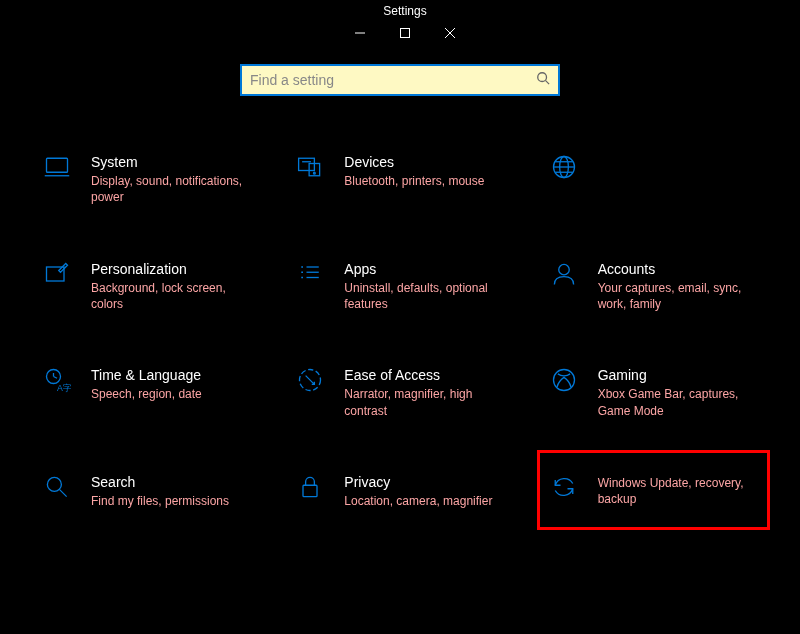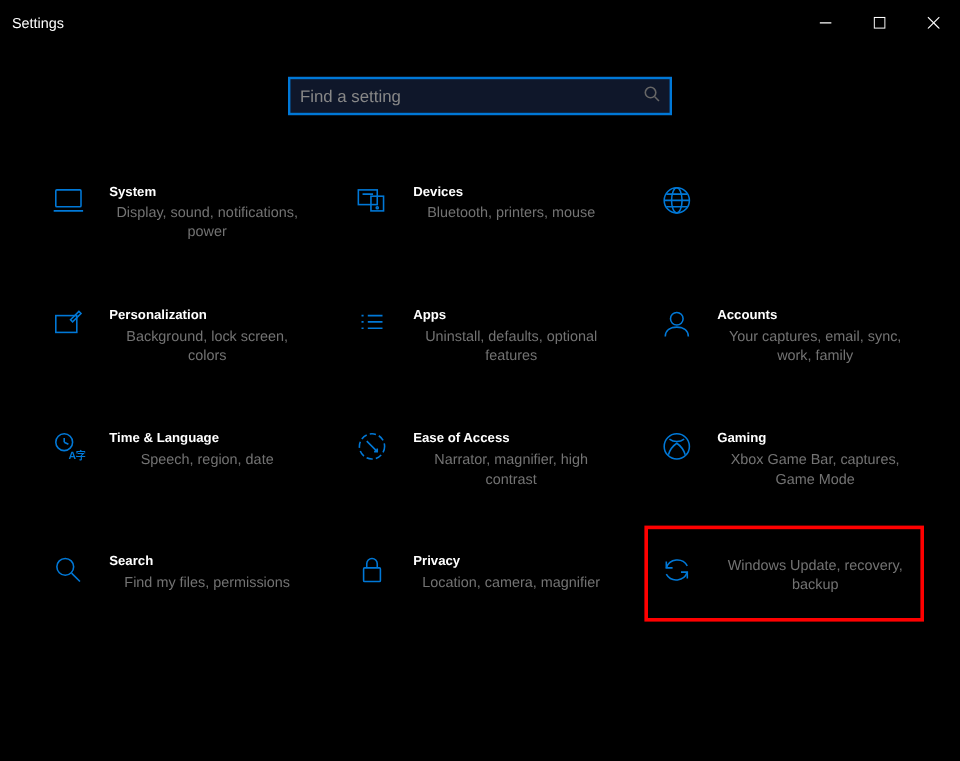--- a/index.html
+++ b/index.html
@@ -1,37 +1,37 @@
 <!DOCTYPE html>
 <html><head>
 <meta charset="utf-8">
 <style>
   * { box-sizing: border-box; margin: 0; padding: 0; }
   html, body { width: 800px; height: 634px; overflow: hidden; background: #000; font-family: "Segoe UI", Arial, sans-serif; color: #fff; }
   .taskbar-fragments { height: 4px; background: #000; position: relative; }
-  .title-bar { height: 30px; display: flex; align-items: center; padding-left: 10px; background: #000; }
+  .title-bar { height: 30px; display: flex; align-items: center; padding-left: 10px; background: #000; flex-direction: column; }
   .title-bar .title { font-size: 12px; color: #fff; flex: 1; }
   .win-controls { display: flex; height: 100%; }
   .win-btn { width: 45px; height: 30px; display: flex; align-items: center; justify-content: center; color: #fff; }
   .win-btn svg { width: 10px; height: 10px; stroke: #fff; fill: none; stroke-width: 1; }
   .search-wrap { margin-top: 30px; display: flex; justify-content: center; }
-  .search-box { width: 320px; height: 32px; border: 2px solid #0078d7; background: #0f172a; display: flex; align-items: center; padding: 0 8px; }
+  .search-box { width: 320px; height: 32px; border: 2px solid #0078d7; background: #fef9c3; display: flex; align-items: center; padding: 0 8px; }
   .search-input { flex: 1; background: transparent; border: none; outline: none; color: #888; font-size: 14px; }
   .search-input::placeholder { color: #888; }
   .search-icon-slot { color: #666; }
   .search-icon-slot svg { width: 14px; height: 14px; stroke: #666; fill: none; stroke-width: 1.5; }
   .grid-wrap { padding: 50px 30px 0 30px; }
   .tiles { display: grid; grid-template-columns: repeat(3, 1fr); column-gap: 20px; row-gap: 40px; }
   .tile { display: flex; align-items: flex-start; padding: 4px 6px; border: 3px solid transparent; }
   .tile.highlight { border-color: #f00; padding: 20px 6px; margin-top: -16px; }
-  .tile-icon { width: 36px; flex: 0 0 36px; margin-right: 16px; color: #0078d7; display: flex; align-items: flex-start; justify-content: center; font-weight: bold; }
+  .tile-icon { width: 36px; flex: 0 0 36px; margin-right: 16px; color: #0078d7; display: flex; align-items: flex-start; justify-content: center; }
   .tile-icon svg { width: 28px; height: 28px; stroke: #0078d7; fill: none; stroke-width: 1.5; }
   .tile-text { flex: 1; }
-  .tile-title { font-size: 11px; color: #fff; line-height: 1.3; font-weight: bold; }
-  .tile-desc { font-size: 12px; color: #737373; line-height: 1.35; margin-top: 2px; max-width: 170px; text-align: center; }
+  .tile-title { font-size: 14px; color: #fff; line-height: 1.3; }
+  .tile-desc { font-size: 12px; color: #fca5a5; line-height: 1.35; margin-top: 2px; max-width: 170px; }
 </style>
 </head>
 <body>
 
 <div class="taskbar-fragments"></div>
 
 <div class="title-bar">
   <div class="title">Settings</div>
   <div class="win-controls">
     <div class="win-btn">

